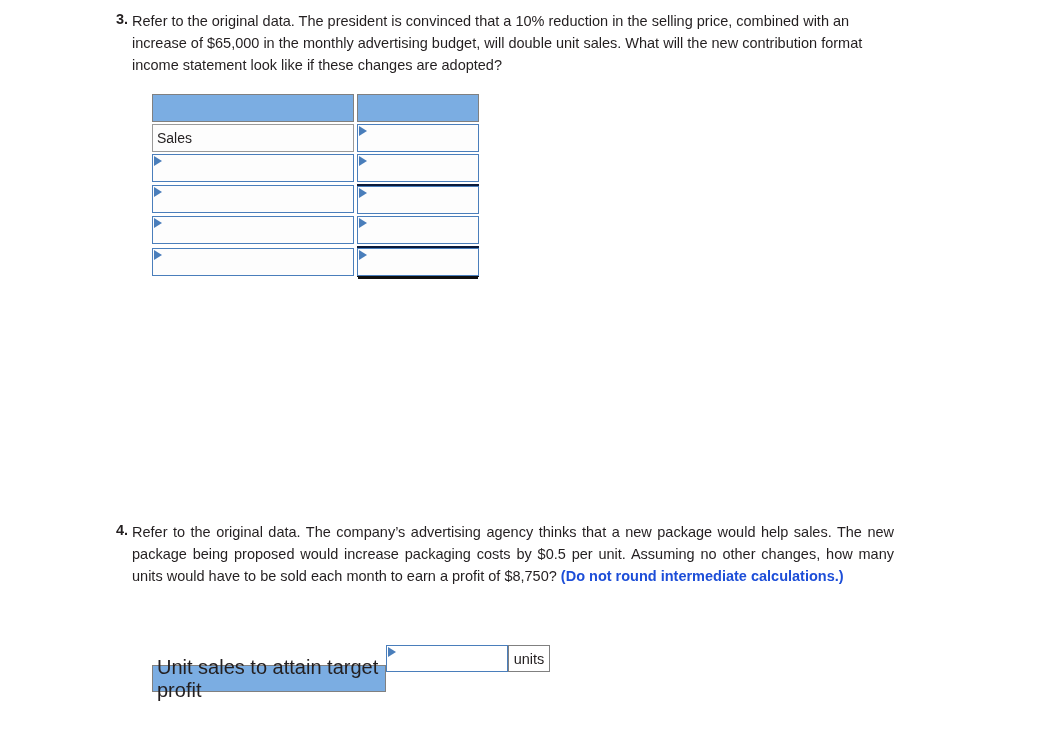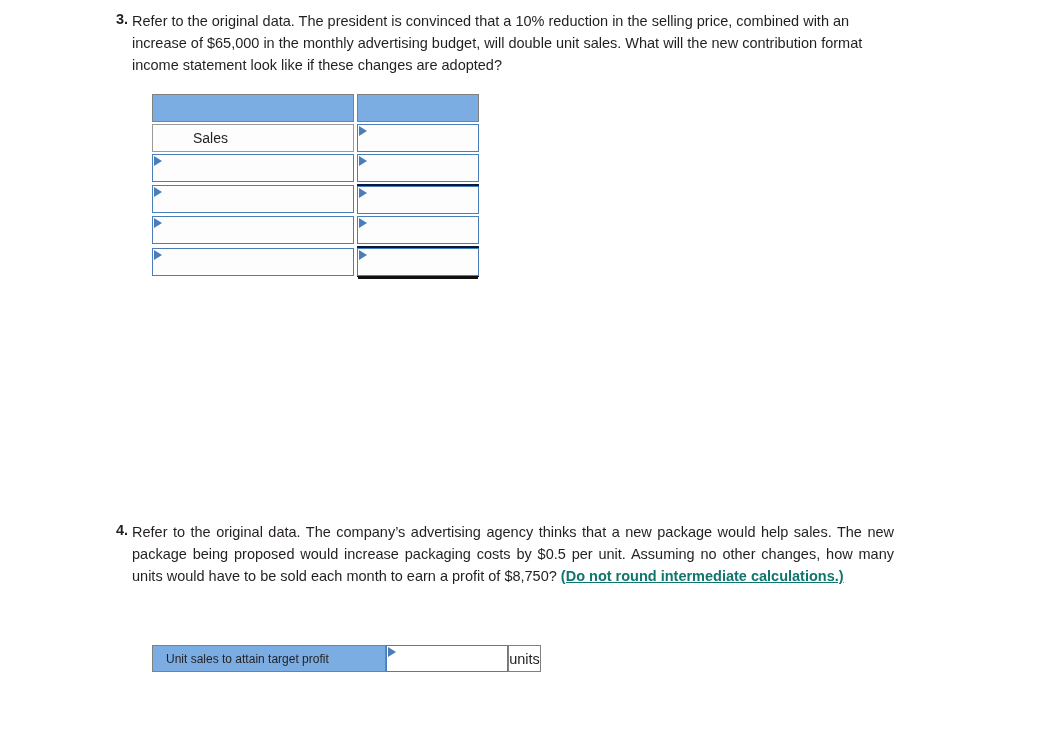--- a/index.html
+++ b/index.html
@@ -33,23 +33,22 @@
     padding-left: 6px;
     box-sizing: border-box;
   }
   .q-body {
     font-size: 14.5px;
     line-height: 22px;
     width: 762px;
   }
   .q-body.justify { text-align: justify; }
   .q-emph {
-    color: #0f766e;
+    color: #1d4ed8;
     font-weight: bold;
-    text-decoration: underline;
   }
 
   #question-3 { left: 110px; top: 10px; }
   #question-4 { left: 110px; top: 521px; }
 
   
   #income-statement-table {
     position: absolute;
     left: 152px;
     top: 94px;
@@ -82,21 +81,20 @@
     height: 28px;
     background: #fdfdfd;
     border: 1px solid #4a7ebb;
     position: relative;
     display: flex;
     align-items: center;
   }
   .control.plain {
     border: 1px solid #9a9a9a;
     background: #fdfdfd;
-    padding-left: 36px;
   }
   .control-text {
     font-size: 14px;
     color: #231f20;
     padding-left: 4px;
     white-space: nowrap;
   }
   
   .dd-arrow {
     position: absolute;
@@ -136,35 +134,36 @@
     align-items: stretch;
   }
   .ans-label {
     box-sizing: border-box;
     width: 234px;
     height: 27px;
     background: #7badE2;
     border: 1px solid #808080;
     display: flex;
     align-items: center;
-    font-size: 12px;
+    font-size: 20px;
     color: #231f20;
-    padding-left: 13px;
+    padding-left: 4px;
+    margin-top: 20px;
   }
   .ans-input {
     box-sizing: border-box;
     width: 122px;
     height: 27px;
     background: #ffffff;
     border: 1px solid #4a7ebb;
     position: relative;
   }
   .ans-units {
     box-sizing: border-box;
-    width: 33px;
+    width: 42px;
     height: 27px;
     background: #ffffff;
     border: 1px solid #808080;
     display: flex;
     align-items: center;
     justify-content: center;
     font-size: 14.5px;
     color: #231f20;
   }
 </style>

